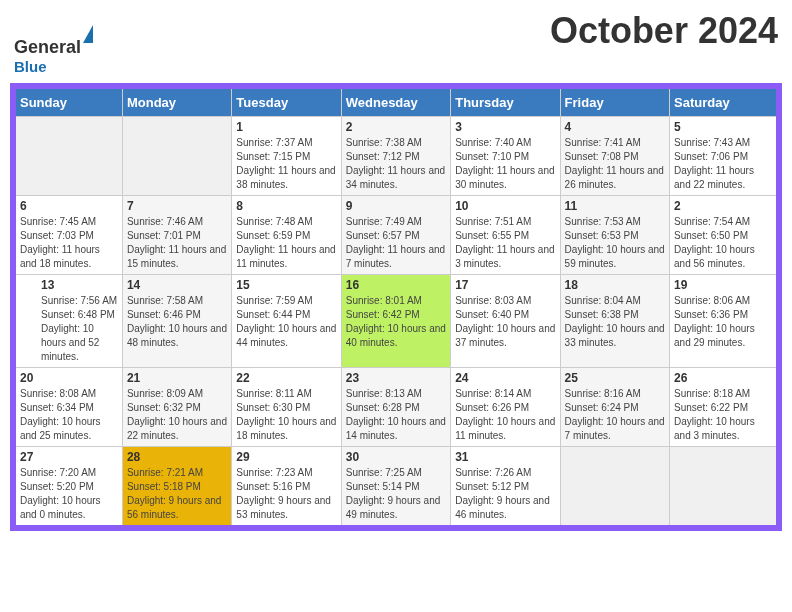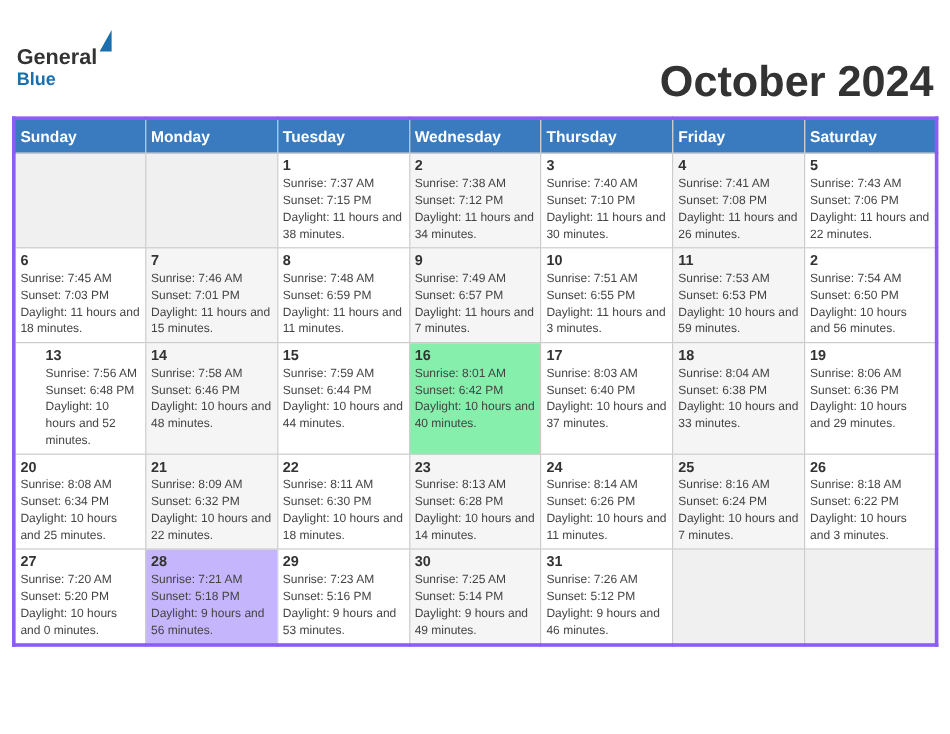--- a/index.html
+++ b/index.html
@@ -39,35 +39,34 @@
     }
     .logo-triangle {
       width: 0;
       height: 0;
       border-left: 10px solid transparent;
       border-bottom: 18px solid #1a6faf;
       margin-left: 2px;
     }
     .title-area {
       text-align: right;
-      margin-top: 37px;
     }
     .month-title {
       font-size: 36px;
       font-weight: bold;
       color: #333;
     }
     .subtitle {
       font-size: 16px;
       color: #555;
     }
     .calendar {
       width: 100%;
       border-collapse: collapse;
-      border: 3px solid #8b5cf6;
+      border: 6px solid #8b5cf6;
     }
     .calendar th {
       background-color: #3a7abf;
       color: #fff;
       font-size: 13px;
       font-weight: bold;
       padding: 6px 4px;
       text-align: left;
       border: 1px solid #ccc;
     }
@@ -195,21 +194,21 @@
           <div class="day-details">Sunrise: 7:56 AM<br>Sunset: 6:48 PM<br>Daylight: 10 hours and 52 minutes.</div>
         </td>
         <td style="background: rgb(245, 245, 245);">
           <span class="day-num">14</span>
           <div class="day-details">Sunrise: 7:58 AM<br>Sunset: 6:46 PM<br>Daylight: 10 hours and 48 minutes.</div>
         </td>
         <td style="background: rgb(255, 255, 255);">
           <span class="day-num">15</span>
           <div class="day-details">Sunrise: 7:59 AM<br>Sunset: 6:44 PM<br>Daylight: 10 hours and 44 minutes.</div>
         </td>
-        <td style="background: #86efac;">
+        <td style="background: #bef264;">
           <span class="day-num">16</span>
           <div class="day-details">Sunrise: 8:01 AM<br>Sunset: 6:42 PM<br>Daylight: 10 hours and 40 minutes.</div>
         </td>
         <td style="background: rgb(255, 255, 255);">
           <span class="day-num">17</span>
           <div class="day-details">Sunrise: 8:03 AM<br>Sunset: 6:40 PM<br>Daylight: 10 hours and 37 minutes.</div>
         </td>
         <td style="background: rgb(245, 245, 245);">
           <span class="day-num">18</span>
           <div class="day-details">Sunrise: 8:04 AM<br>Sunset: 6:38 PM<br>Daylight: 10 hours and 33 minutes.</div>
@@ -247,21 +246,21 @@
         <td style="background: rgb(255, 255, 255);">
           <span class="day-num">26</span>
           <div class="day-details">Sunrise: 8:18 AM<br>Sunset: 6:22 PM<br>Daylight: 10 hours and 3 minutes.</div>
         </td>
       </tr>
       <tr>
         <td style="background: rgb(255, 255, 255);">
           <span class="day-num">27</span>
           <div class="day-details">Sunrise: 7:20 AM<br>Sunset: 5:20 PM<br>Daylight: 10 hours and 0 minutes.</div>
         </td>
-        <td style="background: #c4b5fd;">
+        <td style="background: #eab308;">
           <span class="day-num">28</span>
           <div class="day-details">Sunrise: 7:21 AM<br>Sunset: 5:18 PM<br>Daylight: 9 hours and 56 minutes.</div>
         </td>
         <td style="background: rgb(255, 255, 255);">
           <span class="day-num">29</span>
           <div class="day-details">Sunrise: 7:23 AM<br>Sunset: 5:16 PM<br>Daylight: 9 hours and 53 minutes.</div>
         </td>
         <td style="background: rgb(245, 245, 245);">
           <span class="day-num">30</span>
           <div class="day-details">Sunrise: 7:25 AM<br>Sunset: 5:14 PM<br>Daylight: 9 hours and 49 minutes.</div>

